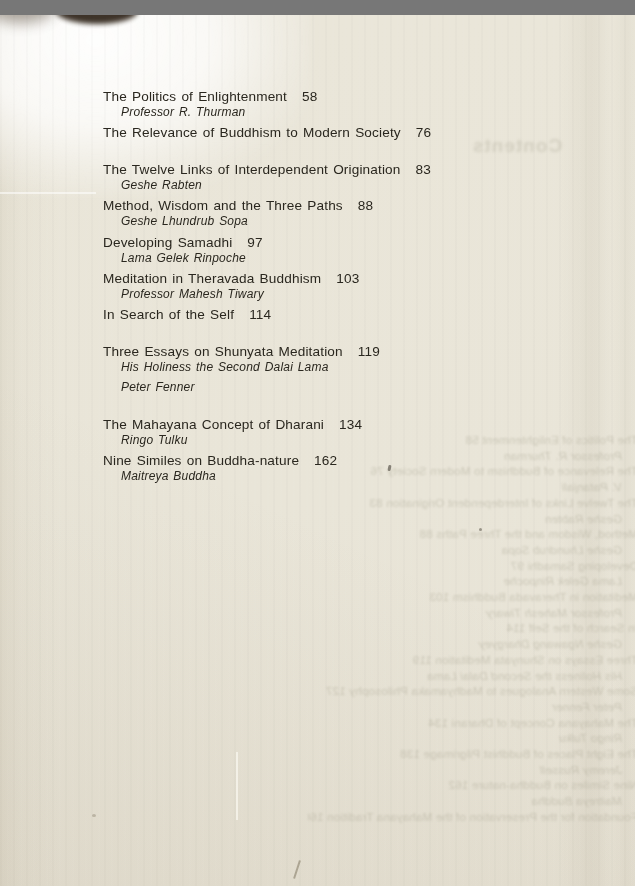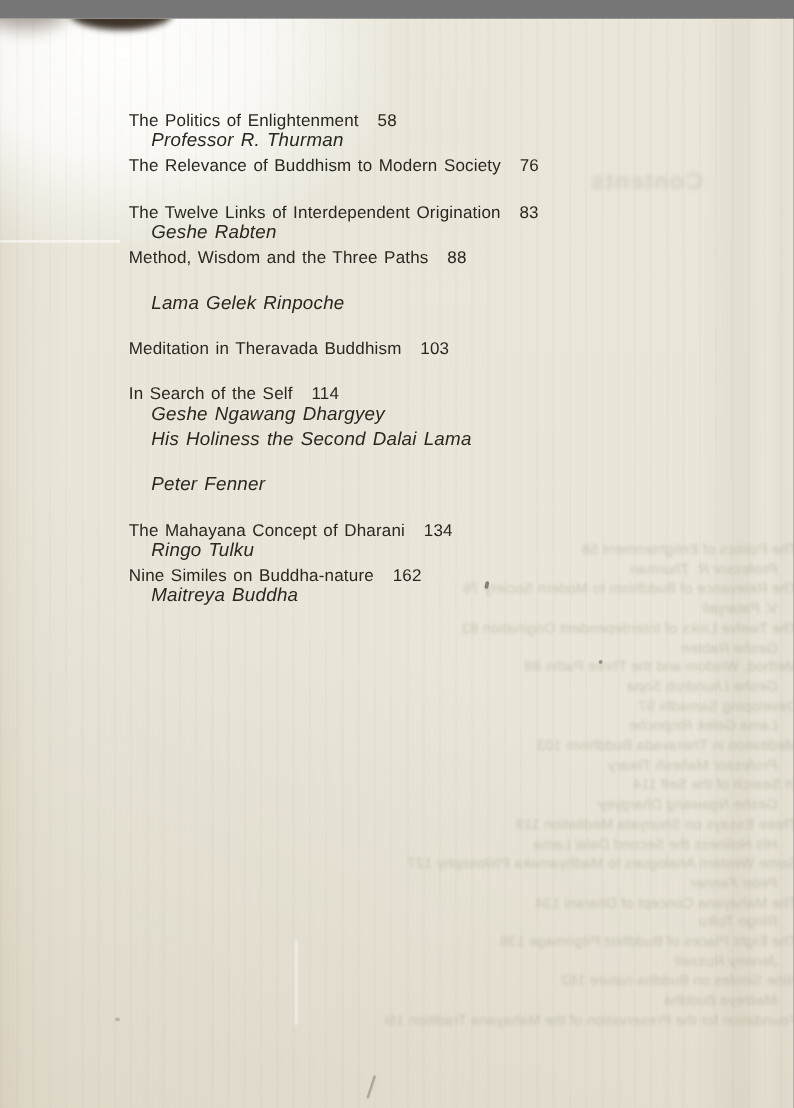--- a/index.html
+++ b/index.html
@@ -55,21 +55,21 @@
     color:#2a271f;
   }
   .entry{height:36.4px;}
   .t-line{
     font-size:13.6px;line-height:16.2px;
     letter-spacing:0.15px;word-spacing:1.2px;
     font-weight:500;white-space:nowrap;
   }
   .t-page{margin-left:15px;}
   .a-line{
-    font-size:15px;line-height:15.8px;
+    font-size:12px;line-height:15.8px;
     font-style:italic;padding-left:18px;
     letter-spacing:0.2px;word-spacing:1.2px;
     white-space:nowrap;
   }
 
   
   .ghost-heading{
     position:absolute;left:462px;top:120px;width:110px;
     transform:scaleX(-1);
     font-size:19px;font-weight:bold;letter-spacing:1px;
@@ -162,32 +162,35 @@
     </div>
       <div class="entry">
       <div class="t-line"><span>The Relevance of Buddhism to Modern Society</span><span class="t-page">76</span></div>
     </div>
       <div class="entry">
       <div class="t-line"><span>The Twelve Links of Interdependent Origination</span><span class="t-page">83</span></div>
       <div class="a-line">Geshe Rabten</div>
     </div>
       <div class="entry">
       <div class="t-line"><span>Method, Wisdom and the Three Paths</span><span class="t-page">88</span></div>
-    </div>
-      <div class="entry">
+      <div class="a-line">Geshe Lhundrub Sopa</div>
+    </div>
+      <div class="entry">
+      <div class="t-line"><span>Developing Samadhi</span><span class="t-page">97</span></div>
       <div class="a-line">Lama Gelek Rinpoche</div>
     </div>
       <div class="entry">
       <div class="t-line"><span>Meditation in Theravada Buddhism</span><span class="t-page">103</span></div>
+      <div class="a-line">Professor Mahesh Tiwary</div>
     </div>
       <div class="entry">
       <div class="t-line"><span>In Search of the Self</span><span class="t-page">114</span></div>
-      <div class="a-line">Geshe Ngawang Dhargyey</div>
-    </div>
-      <div class="entry">
+    </div>
+      <div class="entry">
+      <div class="t-line"><span>Three Essays on Shunyata Meditation</span><span class="t-page">119</span></div>
       <div class="a-line">His Holiness the Second Dalai Lama</div>
     </div>
       <div class="entry">
       <div class="a-line">Peter Fenner</div>
     </div>
       <div class="entry">
       <div class="t-line"><span>The Mahayana Concept of Dharani</span><span class="t-page">134</span></div>
       <div class="a-line">Ringo Tulku</div>
     </div>
       <div class="entry">

